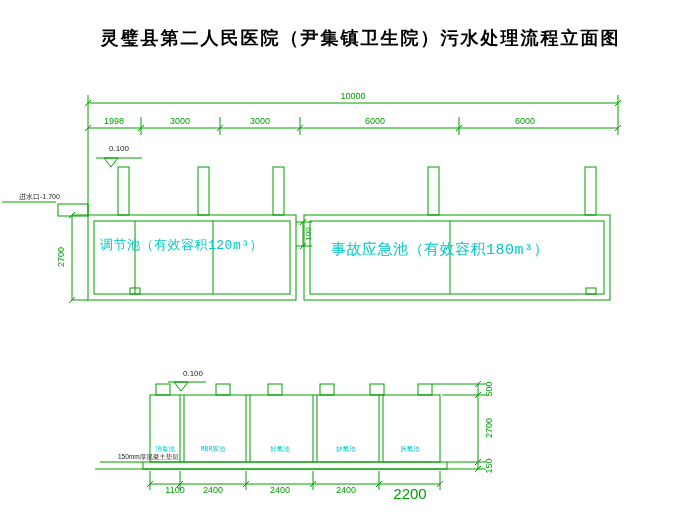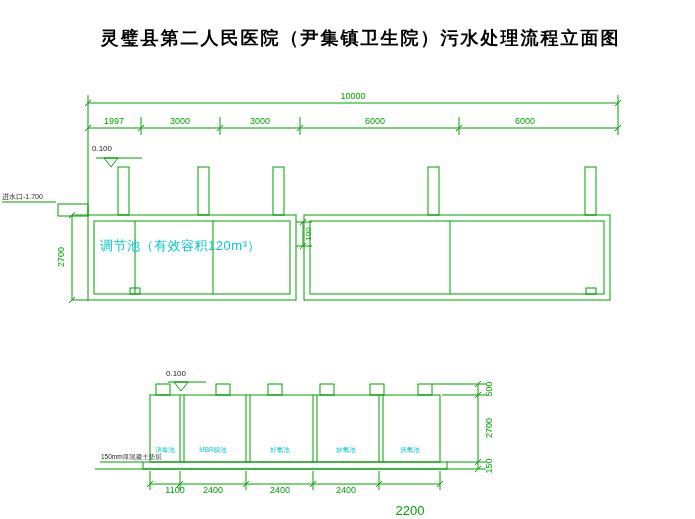--- a/index.html
+++ b/index.html
@@ -4,22 +4,22 @@
 <style>
   * { margin:0; padding:0; box-sizing:border-box; }
   html,body { background:#ffffff; }
   #canvas {
     position:relative; width:695px; height:519px; background:#ffffff;
     overflow:hidden; font-family:"Liberation Sans", sans-serif;
   }
   #linework { position:absolute; left:0; top:0; }
   .lbl { position:absolute; white-space:nowrap; line-height:1; }
   .green { color:#00A000; }
-  .cyan  { color:#00C8C8; }
-  .ink   { color:#1a1a1a; }
+  .cyan  { color:#00C8C8;font-family:Liberation Mono, monospace; }
+  .ink   { color:#1a1a1a;margin-left:17px; }
   .ctr { transform:translateX(-50%); }
   .rot { transform:translate(-50%,-50%) rotate(-90deg); }
   .title {
     position:absolute; top:26px; left:0; width:100%; text-align:center;
     font-family:"Liberation Serif", serif; font-weight:bold; font-size:18px;
     letter-spacing:2px; color:#000;margin-left:13px;
   }
   .tank-label { letter-spacing:0.5px; }
 </style>
 </head>
@@ -136,50 +136,51 @@
       <line x1="475" y1="398" x2="481" y2="392"></line>
       <line x1="475" y1="465" x2="481" y2="459"></line>
       <line x1="475" y1="472" x2="481" y2="466"></line>
     </g>
   </svg>
 
   <div class="title">灵璧县第二人民医院（尹集镇卫生院）污水处理流程立面图</div>
 
   <div class="lbl green ctr" style="left:353px;top:92px;font-size:9px">10000</div>
 
-  <div class="lbl green ctr" style="left:114px;top:117px;font-size:9px">1997</div>
+  <div class="lbl green ctr" style="left:114px;top:117px;font-size:9px">1998</div>
   <div class="lbl green ctr" style="left:180px;top:117px;font-size:9px">3000</div>
   <div class="lbl green ctr" style="left:260px;top:117px;font-size:9px">3000</div>
   <div class="lbl green ctr" style="left:375px;top:117px;font-size:9px">6000</div>
   <div class="lbl green ctr" style="left:525px;top:117px;font-size:9px">6000</div>
 
   <div class="lbl ink" style="left:92px;top:145px;font-size:8px">0.100</div>
 
   <div class="lbl ink" style="left:2px;top:193px;font-size:7px">进水口-1.700</div>
 
   <div class="lbl green rot" style="left:61px;top:257px;font-size:9px">2700</div>
 
   <div class="lbl green rot" style="left:309px;top:234px;font-size:8px">100</div>
 
   <div class="lbl cyan tank-label" style="left:100px;top:239px;font-size:13px">调节池（有效容积120m³）</div>
 
+  <div class="lbl cyan tank-label" style="left:331px;top:243px;font-size:15px">事故应急池（有效容积180m³）</div>
 
   <div class="lbl ink" style="left:166px;top:370px;font-size:8px">0.100</div>
 
   <div class="lbl cyan ctr" style="left:165px;top:447px;font-size:6.5px">消毒池</div>
   <div class="lbl cyan ctr" style="left:213px;top:447px;font-size:6.5px">MBR膜池</div>
   <div class="lbl cyan ctr" style="left:280px;top:447px;font-size:6.5px">好氧池</div>
   <div class="lbl cyan ctr" style="left:346px;top:447px;font-size:6.5px">缺氧池</div>
   <div class="lbl cyan ctr" style="left:410px;top:447px;font-size:6.5px">厌氧池</div>
 
   <div class="lbl ink" style="left:101px;top:454px;font-size:6.5px">150mm厚混凝土垫层</div>
 
   <div class="lbl green ctr" style="left:175px;top:486px;font-size:9px">1100</div>
   <div class="lbl green ctr" style="left:213px;top:486px;font-size:9px">2400</div>
   <div class="lbl green ctr" style="left:280px;top:486px;font-size:9px">2400</div>
   <div class="lbl green ctr" style="left:346px;top:486px;font-size:9px">2400</div>
-  <div class="lbl green ctr" style="left:410px;top:504px;font-size:13px">2200</div>
+  <div class="lbl green ctr" style="left:410px;top:486px;font-size:15px">2200</div>
 
   <div class="lbl green rot" style="left:489px;top:389px;font-size:9px">500</div>
   <div class="lbl green rot" style="left:489px;top:428px;font-size:9px">2700</div>
   <div class="lbl green rot" style="left:489px;top:466px;font-size:9px">150</div>
 
 </div>
 
 </body></html>

